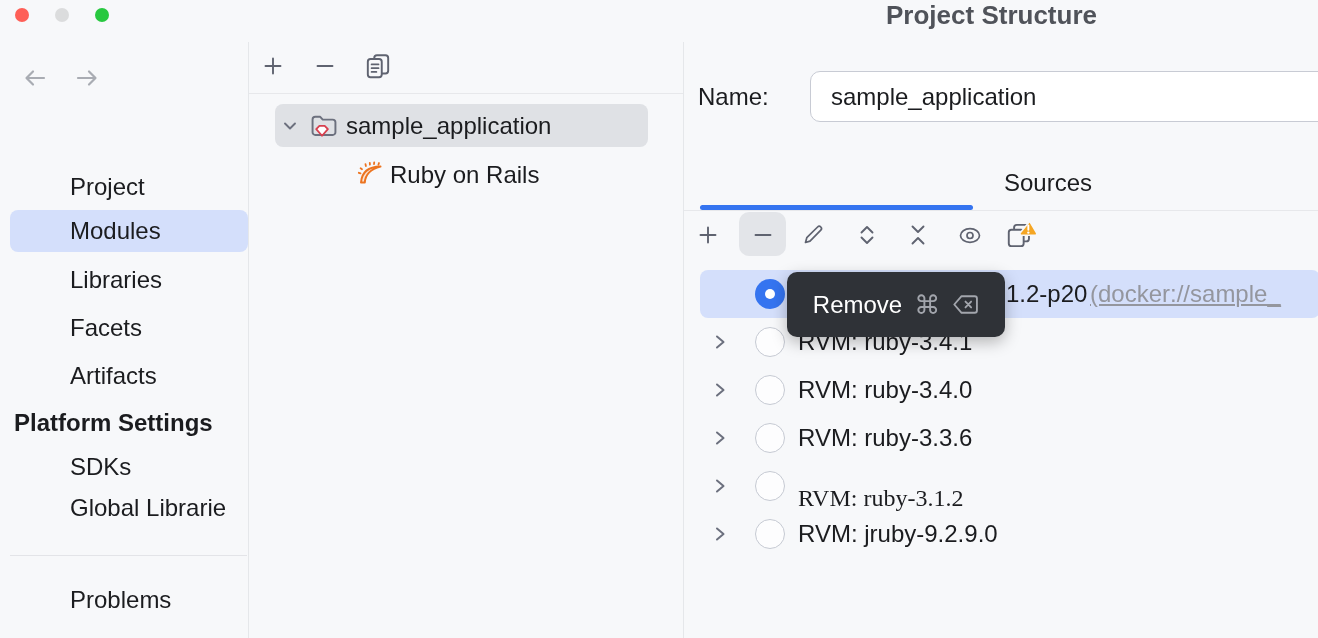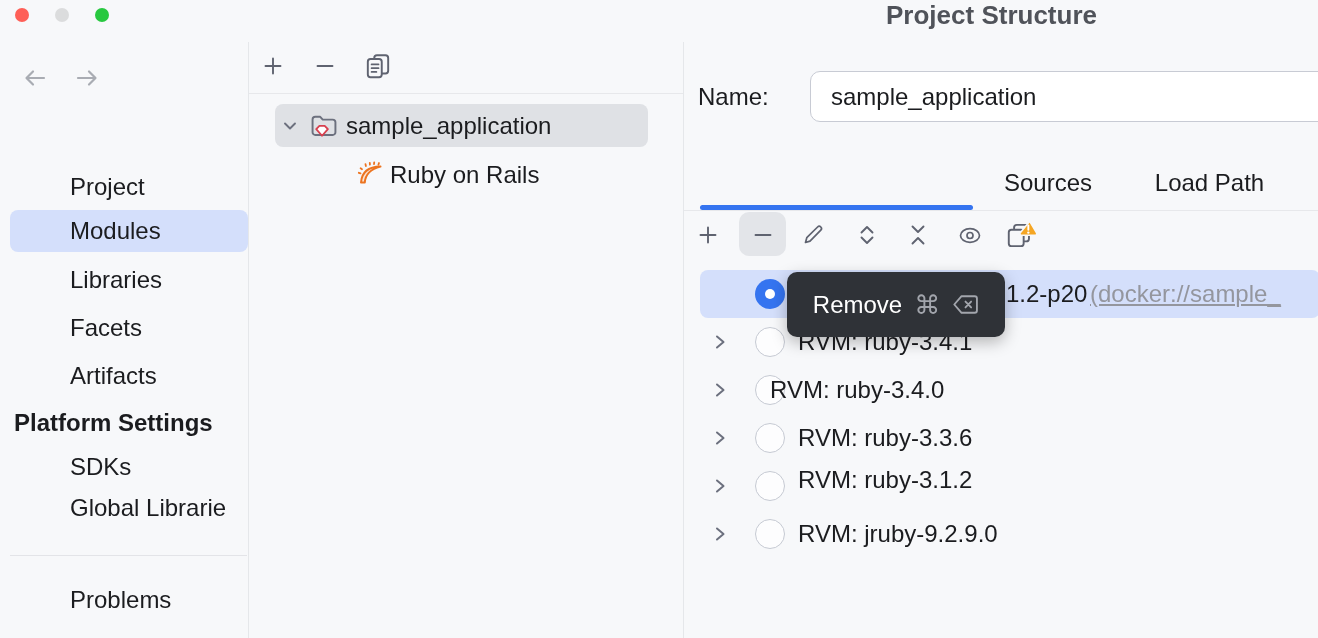--- a/index.html
+++ b/index.html
@@ -131,21 +131,20 @@
         <path d="M9.5 4.2 l0.4 1.8 M13.8 2.8 l0.1 1.8 M18.2 2.4 l-0.2 1.8 M23 3 l-0.6 1.7 M4.6 8.2 l1.4 1 M2.8 12.8 l1.7 0.6" stroke="#EC7420" stroke-width="1.8" stroke-linecap="round"></path>
       </svg>
     </div>
     <div class="abs rowlabel" style="left:390px;top:161px;">Ruby on Rails</div>
   </div>
 
   <div class="abs txt" style="left:698px;top:82px;">Name:</div>
   <input class="abs name-input" type="text" value="sample_application" style="">
 
   <div class="tab" style="left:973px;width:150px;">Sources</div>
-  <div class="tab" style="left:1123px;width:173px;">Load Path</div>
   <div class="abs tab-underline"></div>
   <div class="hdiv" style="left:684px;top:210px;width:634px;"></div>
 
   <div class="abs hoverbg"></div>
   <div class="abs icbtn" style="left:694px;top:221px;">
     <svg width="28" height="28" viewBox="0 0 28 28">
       <path d="M14 6.5 V21.5 M6.5 14 H21.5" stroke="#5F6370" stroke-width="1.9" stroke-linecap="round"></path>
     </svg>
   </div>
   <div class="abs icbtn" style="left:749px;top:221px;">
@@ -198,39 +197,39 @@
     <span class="radio off" style="left:755px;top:327px;"></span>
     <div class="abs rowlabel" style="left:798px;top:328px;">RVM: ruby-3.4.1</div>
   </div>
   <div>
     <div class="abs icbtn" style="left:710px;top:380px;">
       <svg width="20" height="20" viewBox="0 0 20 20">
           <path d="M7 4.5 L13.5 10 L7 15.5" stroke="#6C707E" stroke-width="2" fill="none" stroke-linecap="round" stroke-linejoin="round"></path>
         </svg>
     </div>
     <span class="radio off" style="left:755px;top:375px;"></span>
-    <div class="abs rowlabel" style="left:770px;top:376px;">RVM: ruby-3.4.0</div>
+    <div class="abs rowlabel" style="left:798px;top:376px;">RVM: ruby-3.4.0</div>
   </div>
   <div>
     <div class="abs icbtn" style="left:710px;top:428px;">
       <svg width="20" height="20" viewBox="0 0 20 20">
           <path d="M7 4.5 L13.5 10 L7 15.5" stroke="#6C707E" stroke-width="2" fill="none" stroke-linecap="round" stroke-linejoin="round"></path>
         </svg>
     </div>
     <span class="radio off" style="left:755px;top:423px;"></span>
     <div class="abs rowlabel" style="left:798px;top:424px;">RVM: ruby-3.3.6</div>
   </div>
   <div>
     <div class="abs icbtn" style="left:710px;top:476px;">
       <svg width="20" height="20" viewBox="0 0 20 20">
           <path d="M7 4.5 L13.5 10 L7 15.5" stroke="#6C707E" stroke-width="2" fill="none" stroke-linecap="round" stroke-linejoin="round"></path>
         </svg>
     </div>
     <span class="radio off" style="left:755px;top:471px;"></span>
-    <div class="abs rowlabel" style="left:798px;top:466px;">RVM: ruby-3.1.2</div>
+    <div class="abs rowlabel" style="left:798px;top:484px;font-family:Liberation Serif, serif;">RVM: ruby-3.1.2</div>
   </div>
   <div>
     <div class="abs icbtn" style="left:710px;top:524px;">
       <svg width="20" height="20" viewBox="0 0 20 20">
           <path d="M7 4.5 L13.5 10 L7 15.5" stroke="#6C707E" stroke-width="2" fill="none" stroke-linecap="round" stroke-linejoin="round"></path>
         </svg>
     </div>
     <span class="radio off" style="left:755px;top:519px;"></span>
     <div class="abs rowlabel" style="left:798px;top:520px;">RVM: jruby-9.2.9.0</div>
   </div>

